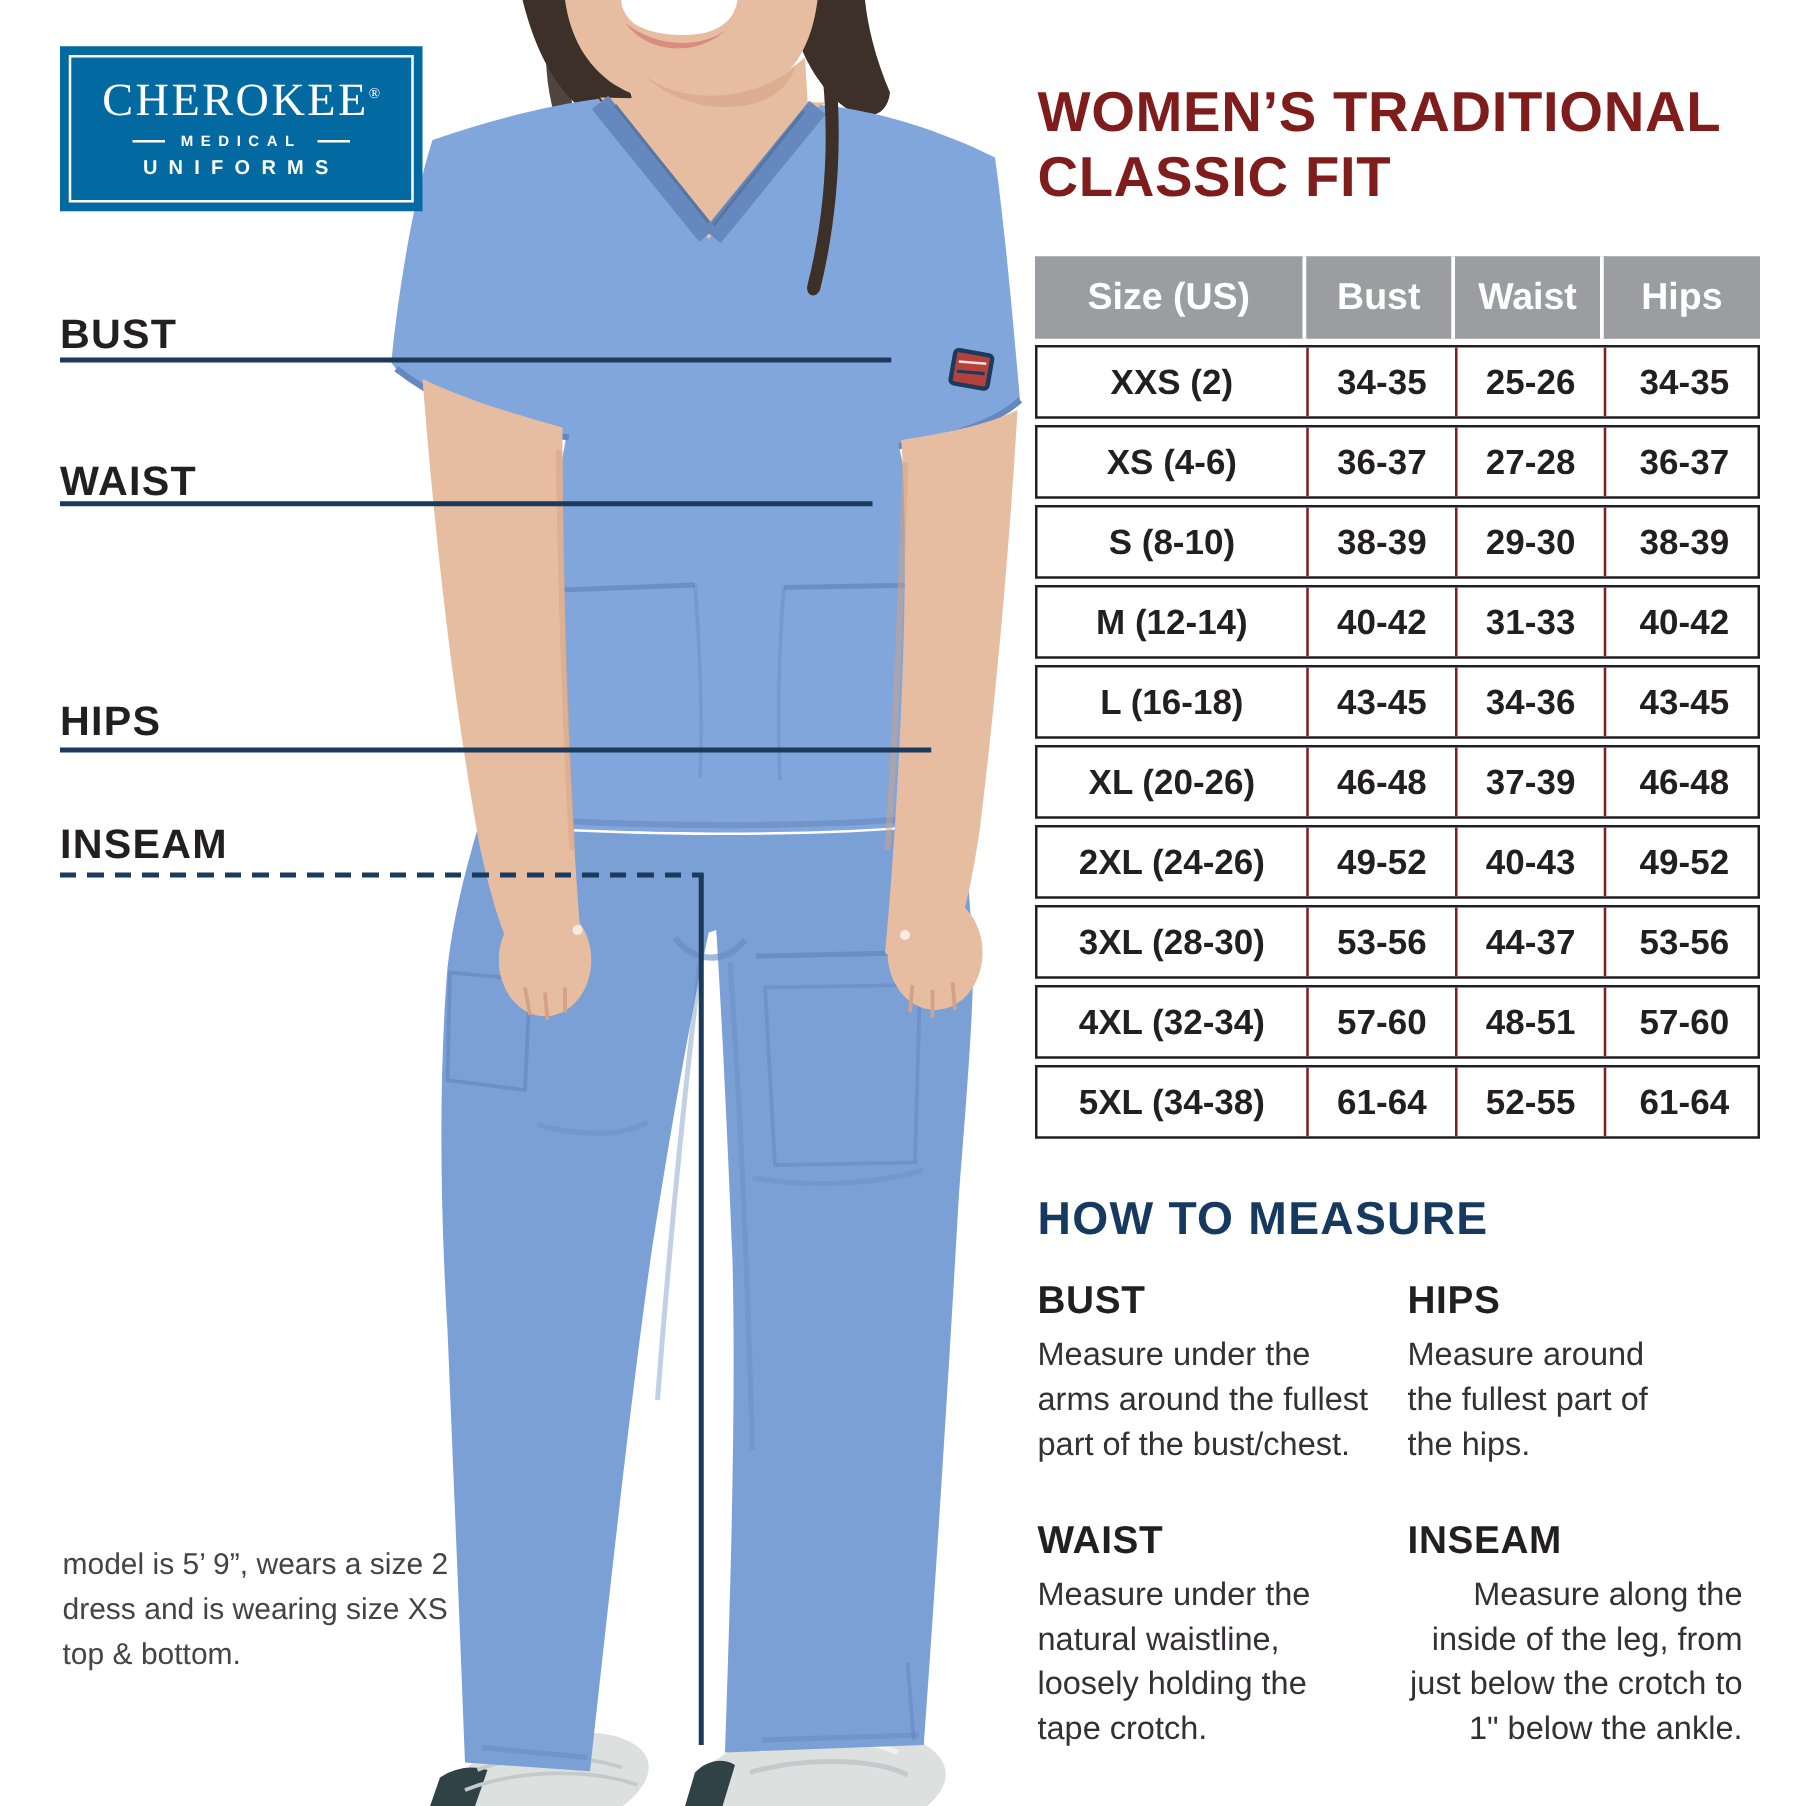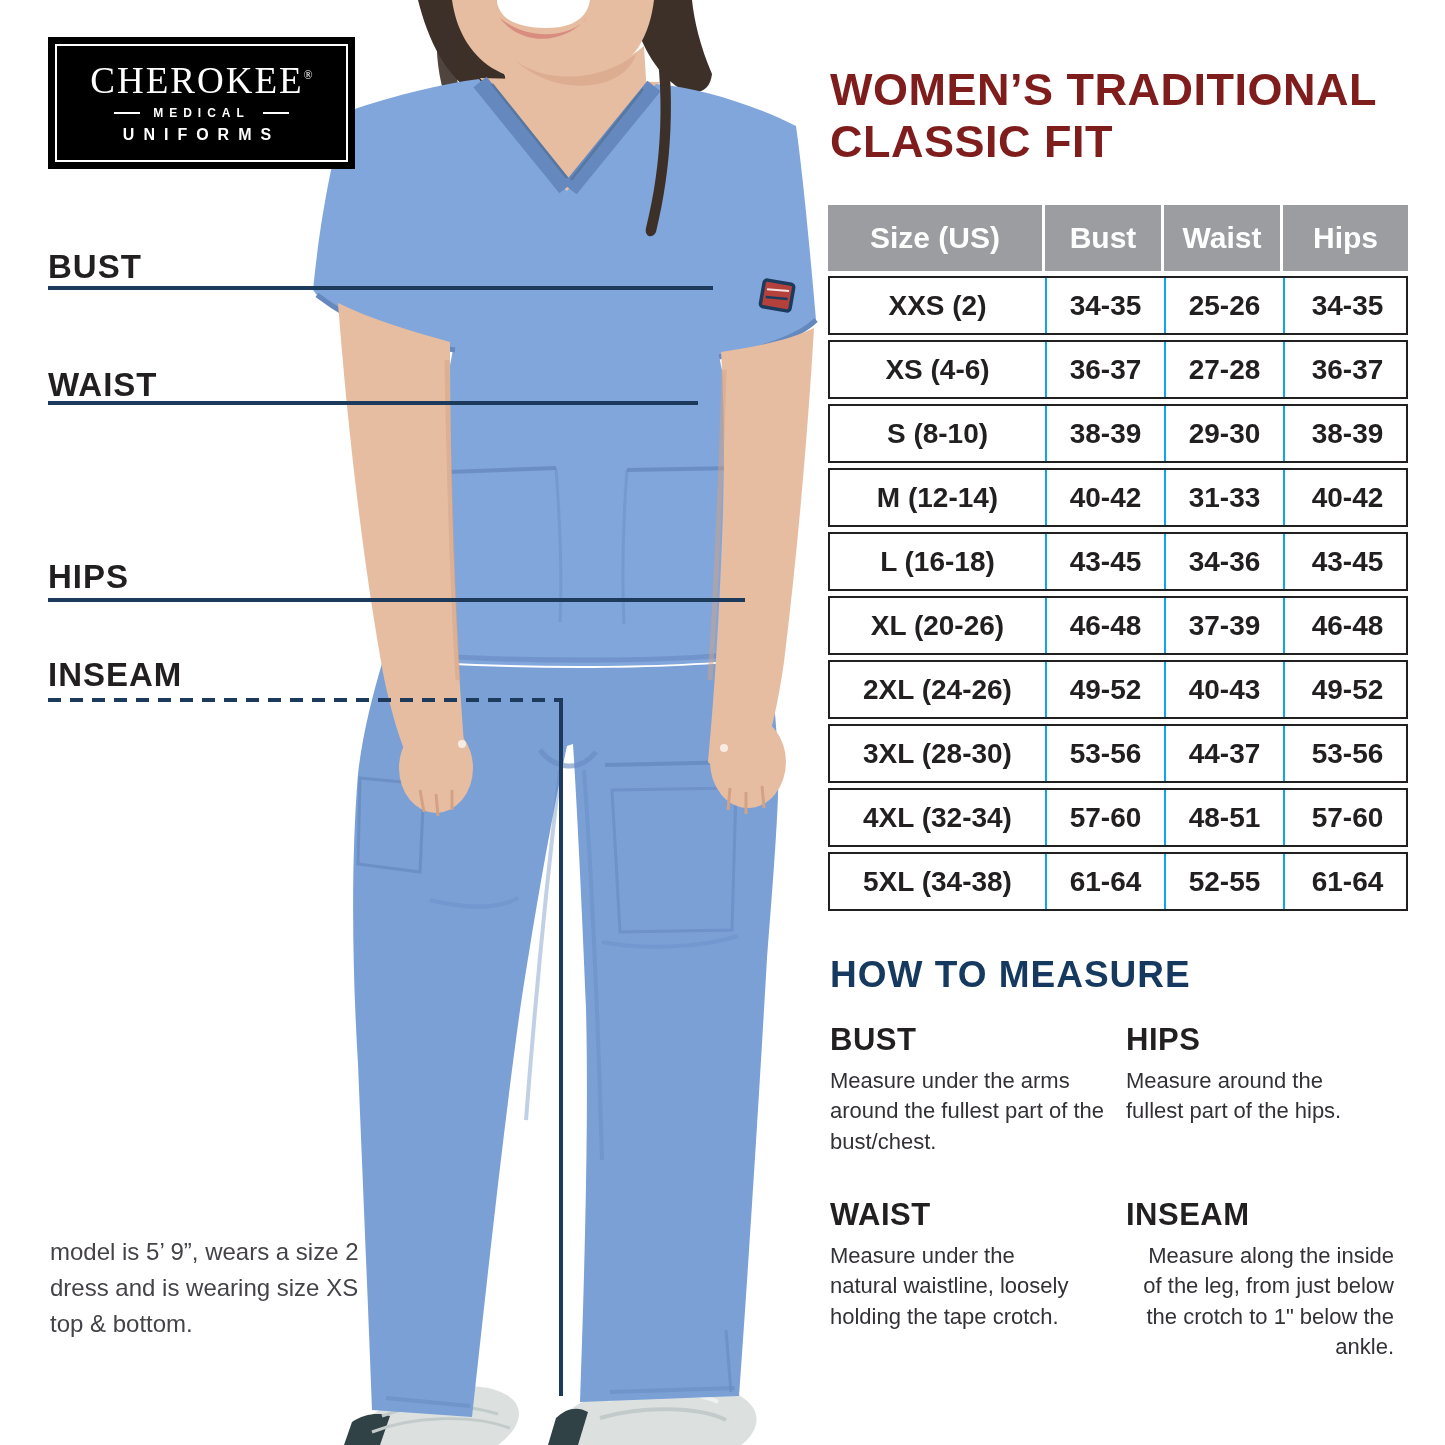--- a/index.html
+++ b/index.html
@@ -1,21 +1,21 @@
 <!DOCTYPE html>
 <html><head>
 <meta charset="utf-8">
 <style>
   html,body{margin:0;padding:0;background:#ffffff;}
   body{font-family:"Liberation Sans",sans-serif;-webkit-font-smoothing:antialiased;}
   .page{position:relative;width:1445px;height:1445px;background:#fff;overflow:hidden;}
   .model-svg{position:absolute;left:0;top:0;width:1445px;height:1445px;z-index:1;}
 
   
-  .logo{position:absolute;left:48px;top:37px;width:290px;height:132px;background:#000000;z-index:3;padding-left:17px;}
+  .logo{position:absolute;left:48px;top:37px;width:290px;height:132px;background:#0369a1;z-index:3;}
   .logo-inner{position:absolute;inset:7px;border:2px solid #ffffff;display:flex;flex-direction:column;align-items:center;justify-content:center;color:#fff;}
   .logo-brand{font-family:"Liberation Serif",serif;font-size:37px;letter-spacing:2px;line-height:1;}
   .logo-brand sup{font-size:12px;vertical-align:14px;letter-spacing:0;}
   .logo-medical{display:flex;align-items:center;gap:13px;margin-top:7px;}
   .logo-medical .dash{width:26px;height:2px;background:#fff;}
   .logo-medical .txt{font-size:12px;letter-spacing:6px;font-weight:700;}
   .logo-uniforms{font-size:16px;letter-spacing:9px;font-weight:700;margin-top:6px;}
 
   
   .m-label{position:absolute;left:48px;z-index:4;font-weight:700;font-size:33px;letter-spacing:1px;color:#221f20;}
@@ -31,27 +31,27 @@
   .title{position:absolute;left:830px;top:64px;z-index:3;color:#7f1d1d;font-weight:700;font-size:45px;line-height:1.16;letter-spacing:0.5px;}
   .title span{display:block;}
 
   .size-table{position:absolute;left:828px;top:205px;width:580px;z-index:3;}
   .thead,.trow{display:grid;grid-template-columns:217px 119px 119px 125px;box-sizing:border-box;}
   .thead{height:66px;background:#9b9da0;}
   .thead .tcell{color:#ffffff;font-size:30px;font-weight:700;border-right:3px solid #ffffff;}
   .thead .tcell:last-child{border-right:none;}
   .tcell{display:flex;align-items:center;justify-content:center;box-sizing:border-box;}
   .trow{height:59px;border:2px solid #221f20;margin-top:5px;background:#fff;}
-  .trow .tcell{font-size:28px;font-weight:700;color:#221f20;border-right:2px solid #0ea5e9;}
+  .trow .tcell{font-size:28px;font-weight:700;color:#221f20;border-right:2px solid #7f1d1d;}
   .trow .tcell:last-child{border-right:none;}
 
   .htm-title{position:absolute;left:830px;top:954px;z-index:3;color:#16395f;font-weight:700;font-size:37px;letter-spacing:1px;}
   .htm-grid{position:absolute;left:830px;top:1022px;width:580px;z-index:3;display:grid;grid-template-columns:296px 284px;row-gap:40px;}
   .htm-name{font-size:31px;font-weight:700;color:#221f20;letter-spacing:0.5px;margin-bottom:8px;}
-  .htm-desc{font-size:22px;line-height:1.38;color:#333136;}
+  .htm-desc{font-size:26px;line-height:1.38;color:#333136;}
   .d0{max-width:278px;} .d1{max-width:232px;} .d2{max-width:242px;} .d3{max-width:268px;text-align:right;}
 
   .model-note{position:absolute;left:50px;top:1234px;width:320px;z-index:3;font-size:24px;line-height:1.5;color:#454348;}
 </style>
 </head>
 <body>
 
 <div class="page">
 
   <svg class="model-svg" viewBox="0 0 1445 1445" xmlns="http://www.w3.org/2000/svg">

